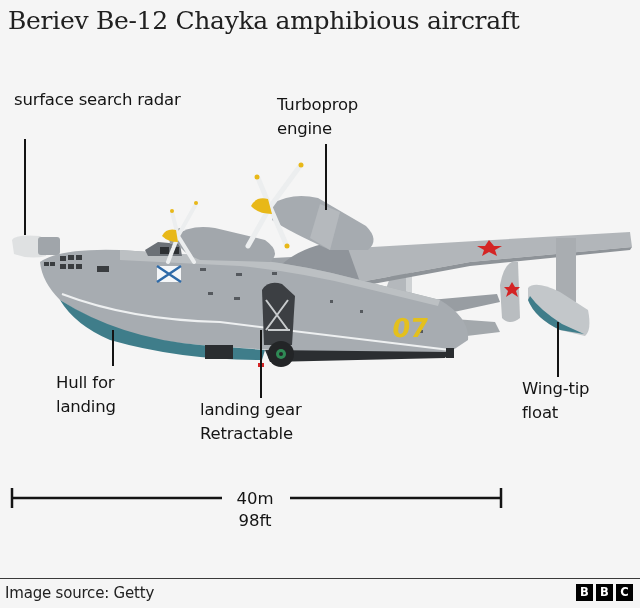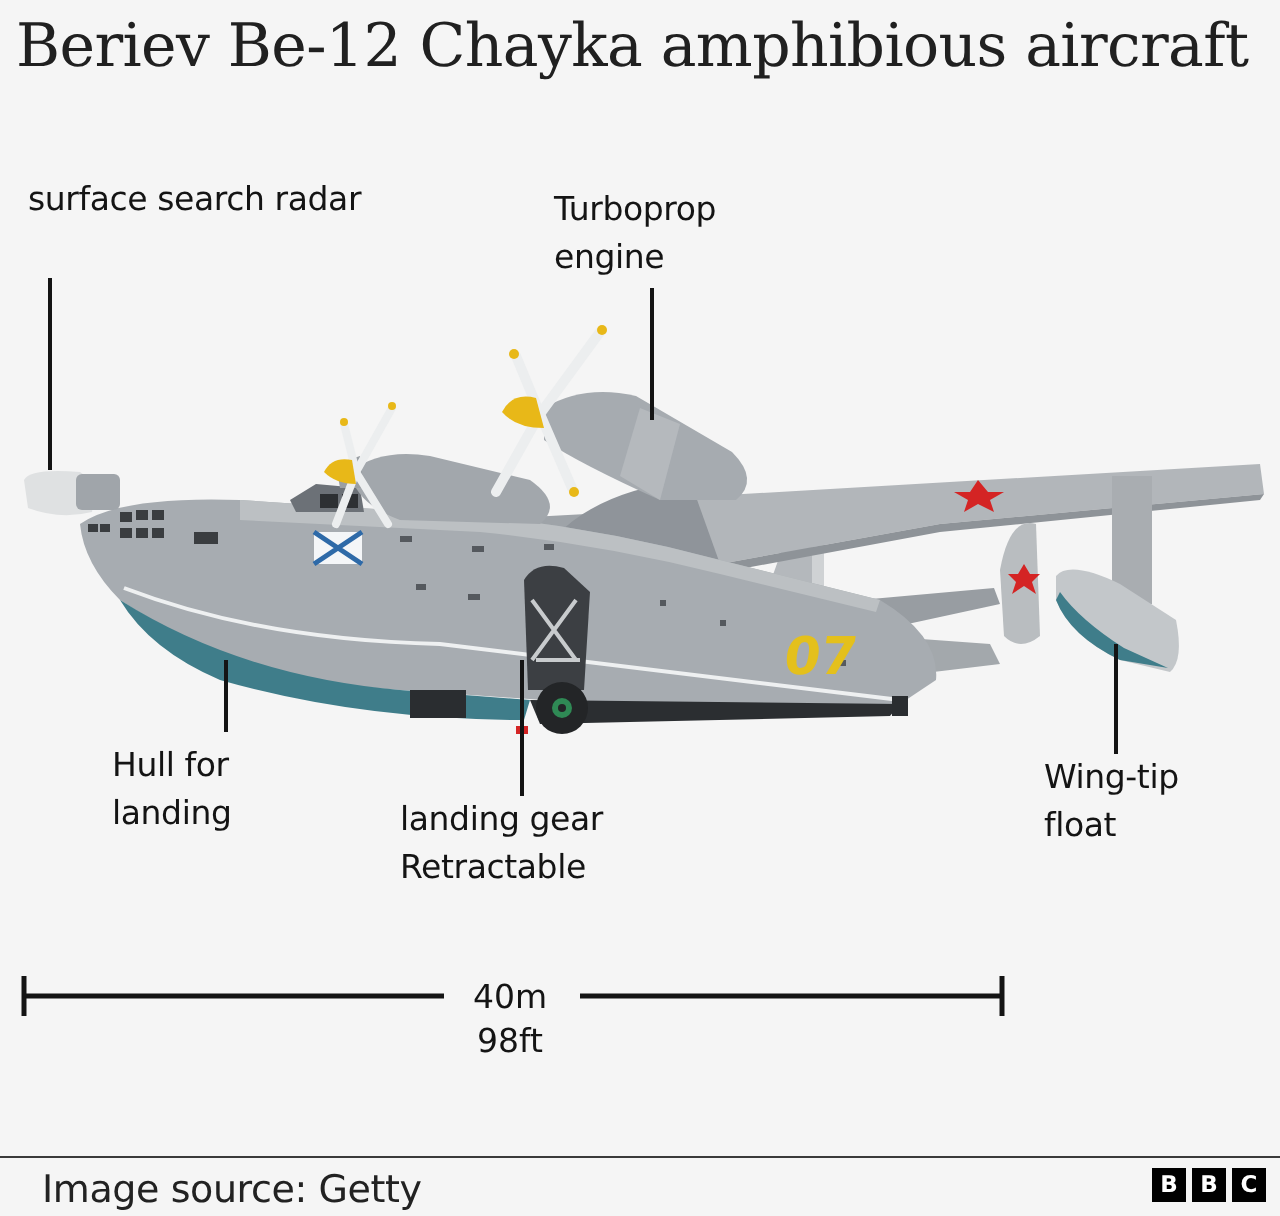--- a/index.html
+++ b/index.html
@@ -3,32 +3,32 @@
 <meta charset="utf-8">
 <style>
   html, body { margin: 0; padding: 0; }
   body {
     width: 640px; height: 608px; background: #f5f5f5; position: relative; overflow: hidden;
     font-family: "DejaVu Sans", "Liberation Sans", sans-serif; color: #141414;
   }
   .title {
     position: absolute; left: 8px; top: 6px; margin: 0;
     font-family: "DejaVu Serif", "Liberation Serif", serif;
-    font-size: 30px; font-weight: normal; letter-spacing: -0.3px; color: #202020;
+    font-size: 25px; font-weight: normal; letter-spacing: -0.3px; color: #202020;
   }
   .label {
     position: absolute; font-size: 16.5px; line-height: 24px; color: #141414; white-space: nowrap;
     letter-spacing: -0.2px;
   }
   .leader { position: absolute; width: 2px; background: #141414; }
   .art { position: absolute; left: 0; top: 0; }
   .scale { position: absolute; left: 0; top: 0; }
   .scale-label { position: absolute; font-size: 16.5px; line-height: 22px; text-align: center; width: 60px; }
   .footer-rule { position: absolute; left: 0; right: 0; top: 578px; height: 1px; background: #3a3a3a; }
-  .source { position: absolute; left: 5px; top: 584px; font-size: 19px; color: #222; letter-spacing: -0.2px; margin-left: 16px; }
+  .source { position: absolute; left: 5px; top: 584px; font-size: 15px; color: #222; letter-spacing: -0.2px; }
   .bbc { position: absolute; right: 7px; top: 584px; display: flex; gap: 3px; }
   .bbc span {
     width: 17px; height: 17px; background: #000; color: #fff; font-weight: bold;
     font-size: 11.5px; line-height: 17px; text-align: center; font-family: "DejaVu Sans", sans-serif;
   }
 </style>
 </head>
 <body>
 
 <h1 class="title">Beriev Be-12 Chayka amphibious aircraft</h1>

